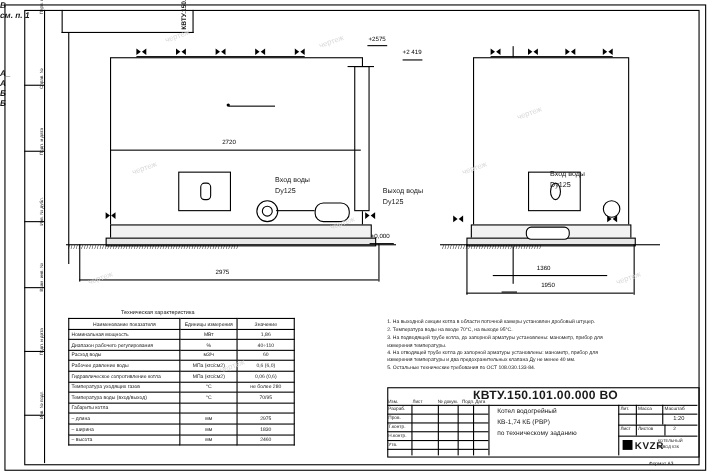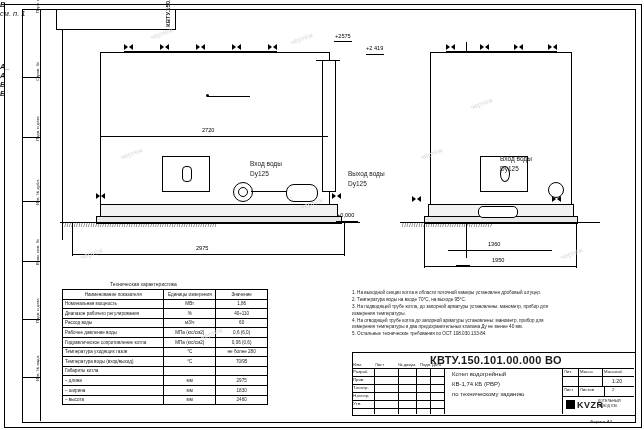--- a/index.html
+++ b/index.html
@@ -101,21 +101,21 @@
   <div class="boiler" style="left:322px;top:60px;width:12px;height:130px;border-width:1px;"></div>
   <div class="hline" style="left:316px;top:60px;width:24px;height:1px;"></div>
 
   <div class="dim" style="left:335px;top:33px;">+2575</div>
   <div class="dim" style="left:366px;top:45px;">+2 419</div>
   <div class="dim" style="left:337px;top:212px;">+0,000</div>
   <div class="hline" style="left:334px;top:41px;width:18px;height:1px;"></div>
   <div class="hline" style="left:366px;top:54px;width:18px;height:1px;"></div>
   <div class="hline" style="left:336px;top:221px;width:22px;height:1px;"></div>
 
-  <div class="lbl-it" style="left:250px;top:102px;">см. п. 1</div>
+  <div class="lbl-it" style="left:250px;top:102px;font-weight:bold;">см. п. 1</div>
   <div class="hline" style="left:208px;top:96px;width:42px;height:1px;"></div>
   <div style="position:absolute;left:206px;top:94px;width:3px;height:3px;background:#000;border-radius:50%;"></div>
 
   <div class="dimline" style="left:100px;top:136px;width:228px;"></div>
   <div class="dim" style="left:202px;top:127px;">2720</div>
 
   <div class="dimline" style="left:72px;top:254px;width:272px;"></div>
   <div class="dimv" style="left:72px;top:222px;height:34px;"></div>
   <div class="dimv" style="left:344px;top:222px;height:34px;"></div>
   <div class="dim" style="left:196px;top:245px;">2975</div>

